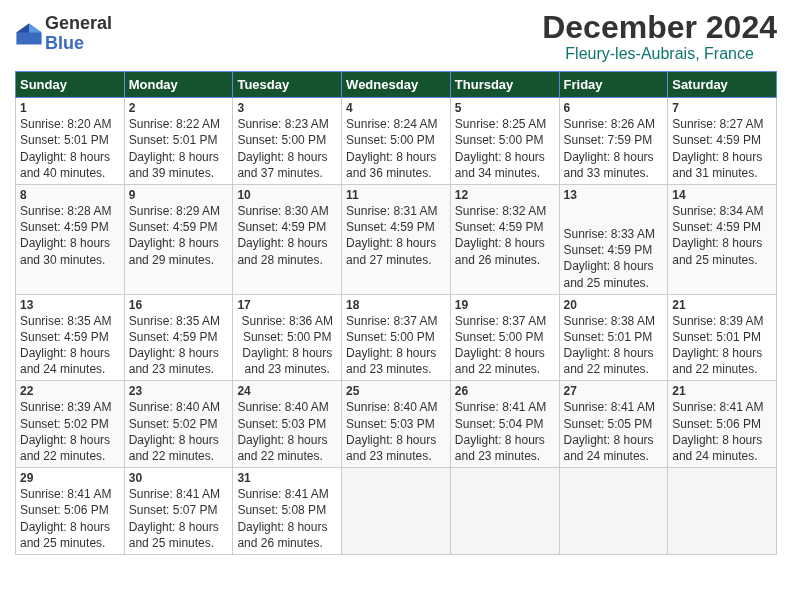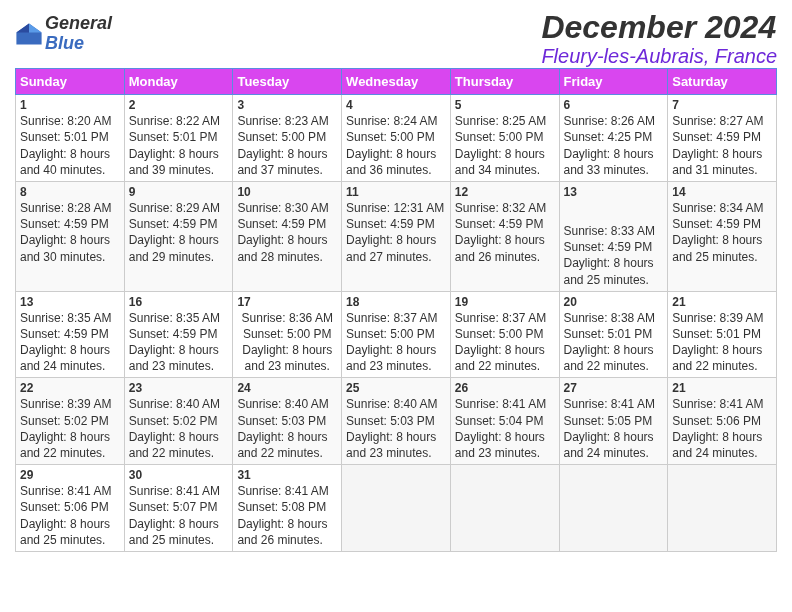--- a/index.html
+++ b/index.html
@@ -11,58 +11,58 @@
       overflow: hidden;
     }
     .container {
       width: 792px;
       padding: 10px 15px 10px 15px;
     }
     .header-area {
       display: flex;
       justify-content: space-between;
       align-items: flex-start;
-      font-style: italic;
+      margin-bottom: 8px;
     }
     .logo {
       display: flex;
       align-items: center;
       margin-top: 4px;
     }
     .logo-text {
       font-size: 18px;
       font-weight: bold;
       color: #333;
       line-height: 1.1;
     }
     .logo-icon {
       width: 28px;
       height: 28px;
       margin-right: 2px;
     }
     .title-area {
-      text-align: left;
+      text-align: center;
     }
     .month-title {
       font-size: 32px;
       font-weight: bold;
       color: #333;
       line-height: 1.1;
     }
     .location {
-      font-size: 20px;
-      color: #6d28d9;
+      font-size: 16px;
+      color: #0f766e;
     }
     table {
       width: 100%;
       border-collapse: collapse;
       table-layout: fixed;
     }
     th {
-      background-color: #d946ef;
+      background-color: #14532d;
       color: #fff;
       font-size: 13px;
       font-weight: bold;
       padding: 5px 4px;
       text-align: left;
       border: 1px solid #5a8be0;
     }
     td {
       border: 1px solid #ccc;
       vertical-align: top;
@@ -158,21 +158,21 @@
           <td>
             <span class="day-num">5</span>
             <div class="day-info" style="white-space: pre-line;">Sunrise: 8:25 AM
 Sunset: 5:00 PM
 Daylight: 8 hours
 and 34 minutes.</div>
           </td>
           <td>
             <span class="day-num">6</span>
             <div class="day-info" style="white-space: pre-line;">Sunrise: 8:26 AM
-Sunset: 4:25 PM
+Sunset: 7:59 PM
 Daylight: 8 hours
 and 33 minutes.</div>
           </td>
           <td>
             <span class="day-num">7</span>
             <div class="day-info" style="white-space: pre-line;">Sunrise: 8:27 AM
 Sunset: 4:59 PM
 Daylight: 8 hours
 and 31 minutes.</div>
           </td>
@@ -194,21 +194,21 @@
           </td>
           <td>
             <span class="day-num">10</span>
             <div class="day-info" style="white-space: pre-line;">Sunrise: 8:30 AM
 Sunset: 4:59 PM
 Daylight: 8 hours
 and 28 minutes.</div>
           </td>
           <td>
             <span class="day-num">11</span>
-            <div class="day-info" style="white-space: pre-line;">Sunrise: 12:31 AM
+            <div class="day-info" style="white-space: pre-line;">Sunrise: 8:31 AM
 Sunset: 4:59 PM
 Daylight: 8 hours
 and 27 minutes.</div>
           </td>
           <td>
             <span class="day-num">12</span>
             <div class="day-info" style="white-space: pre-line;">Sunrise: 8:32 AM
 Sunset: 4:59 PM
 Daylight: 8 hours
 and 26 minutes.</div>

